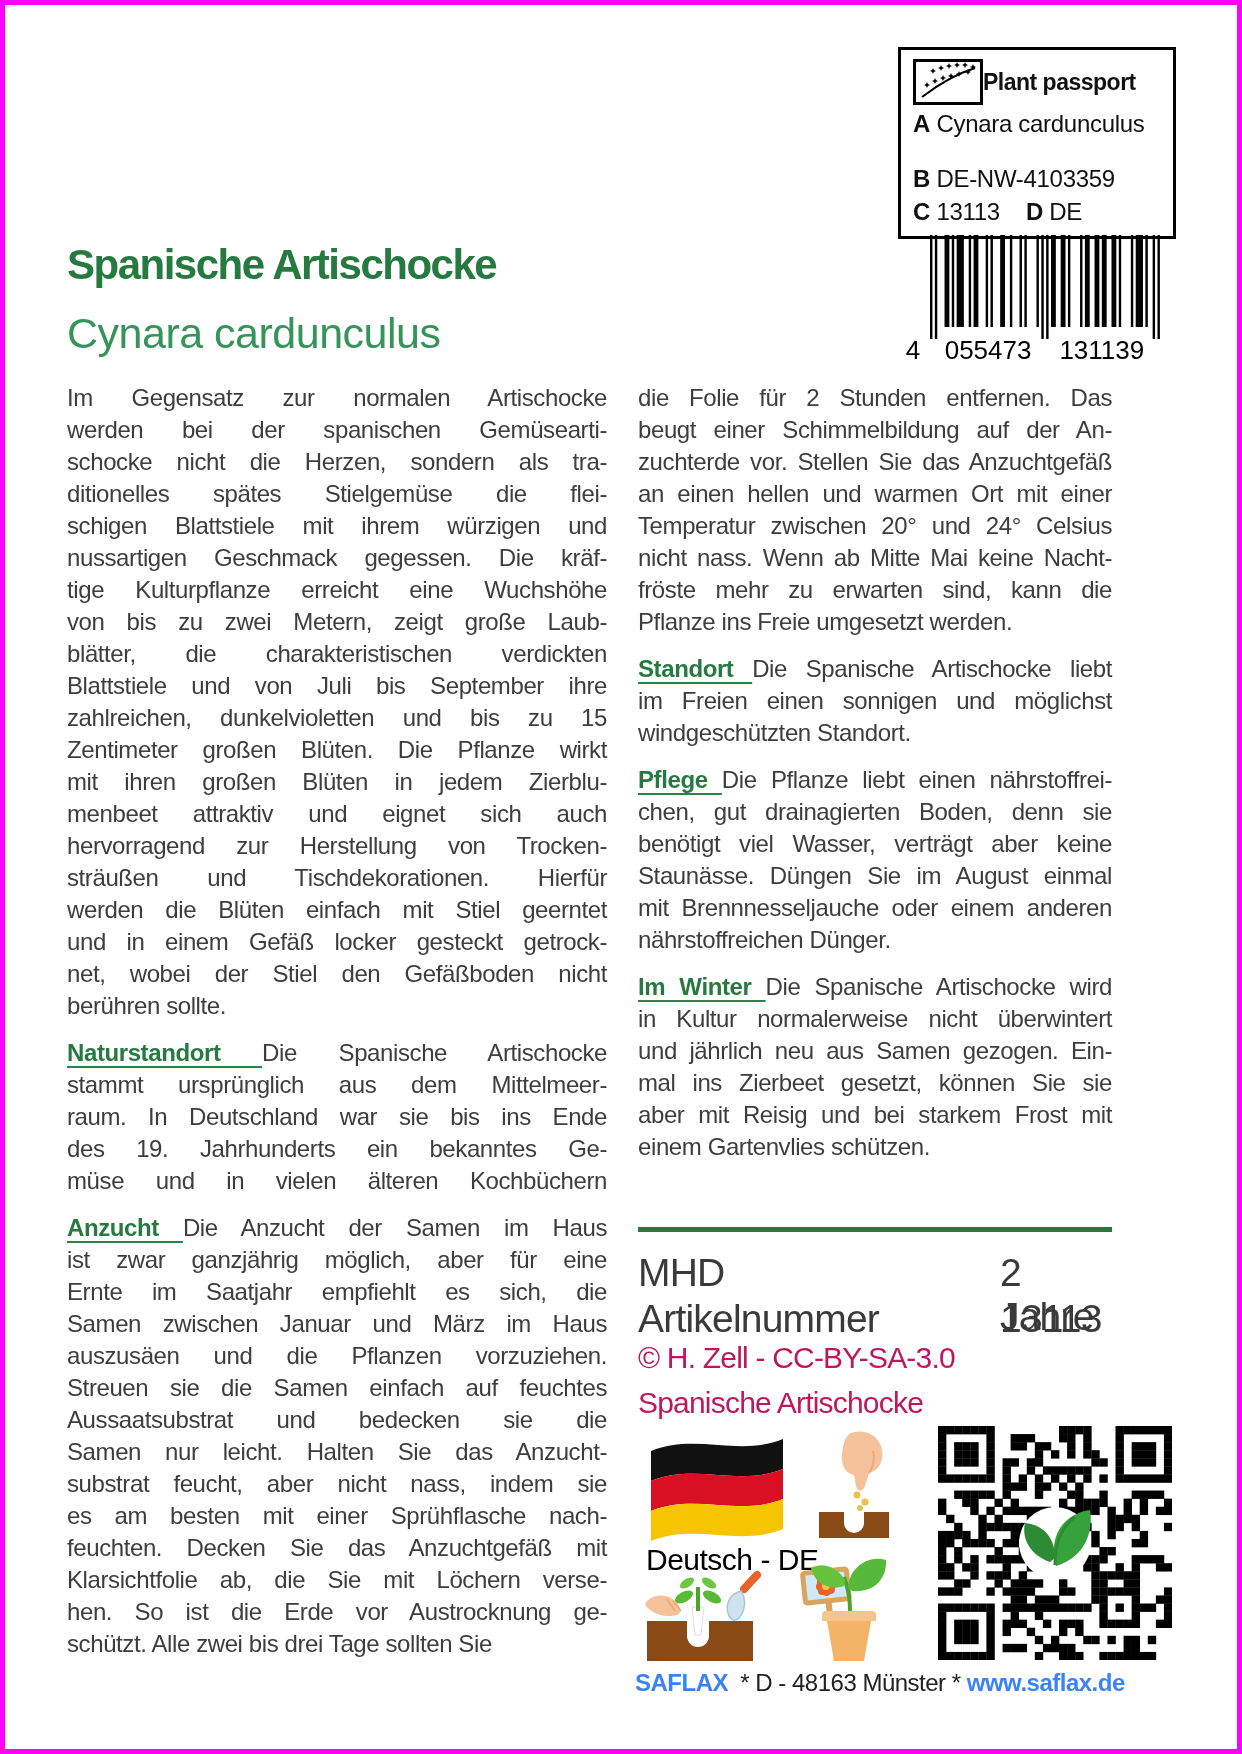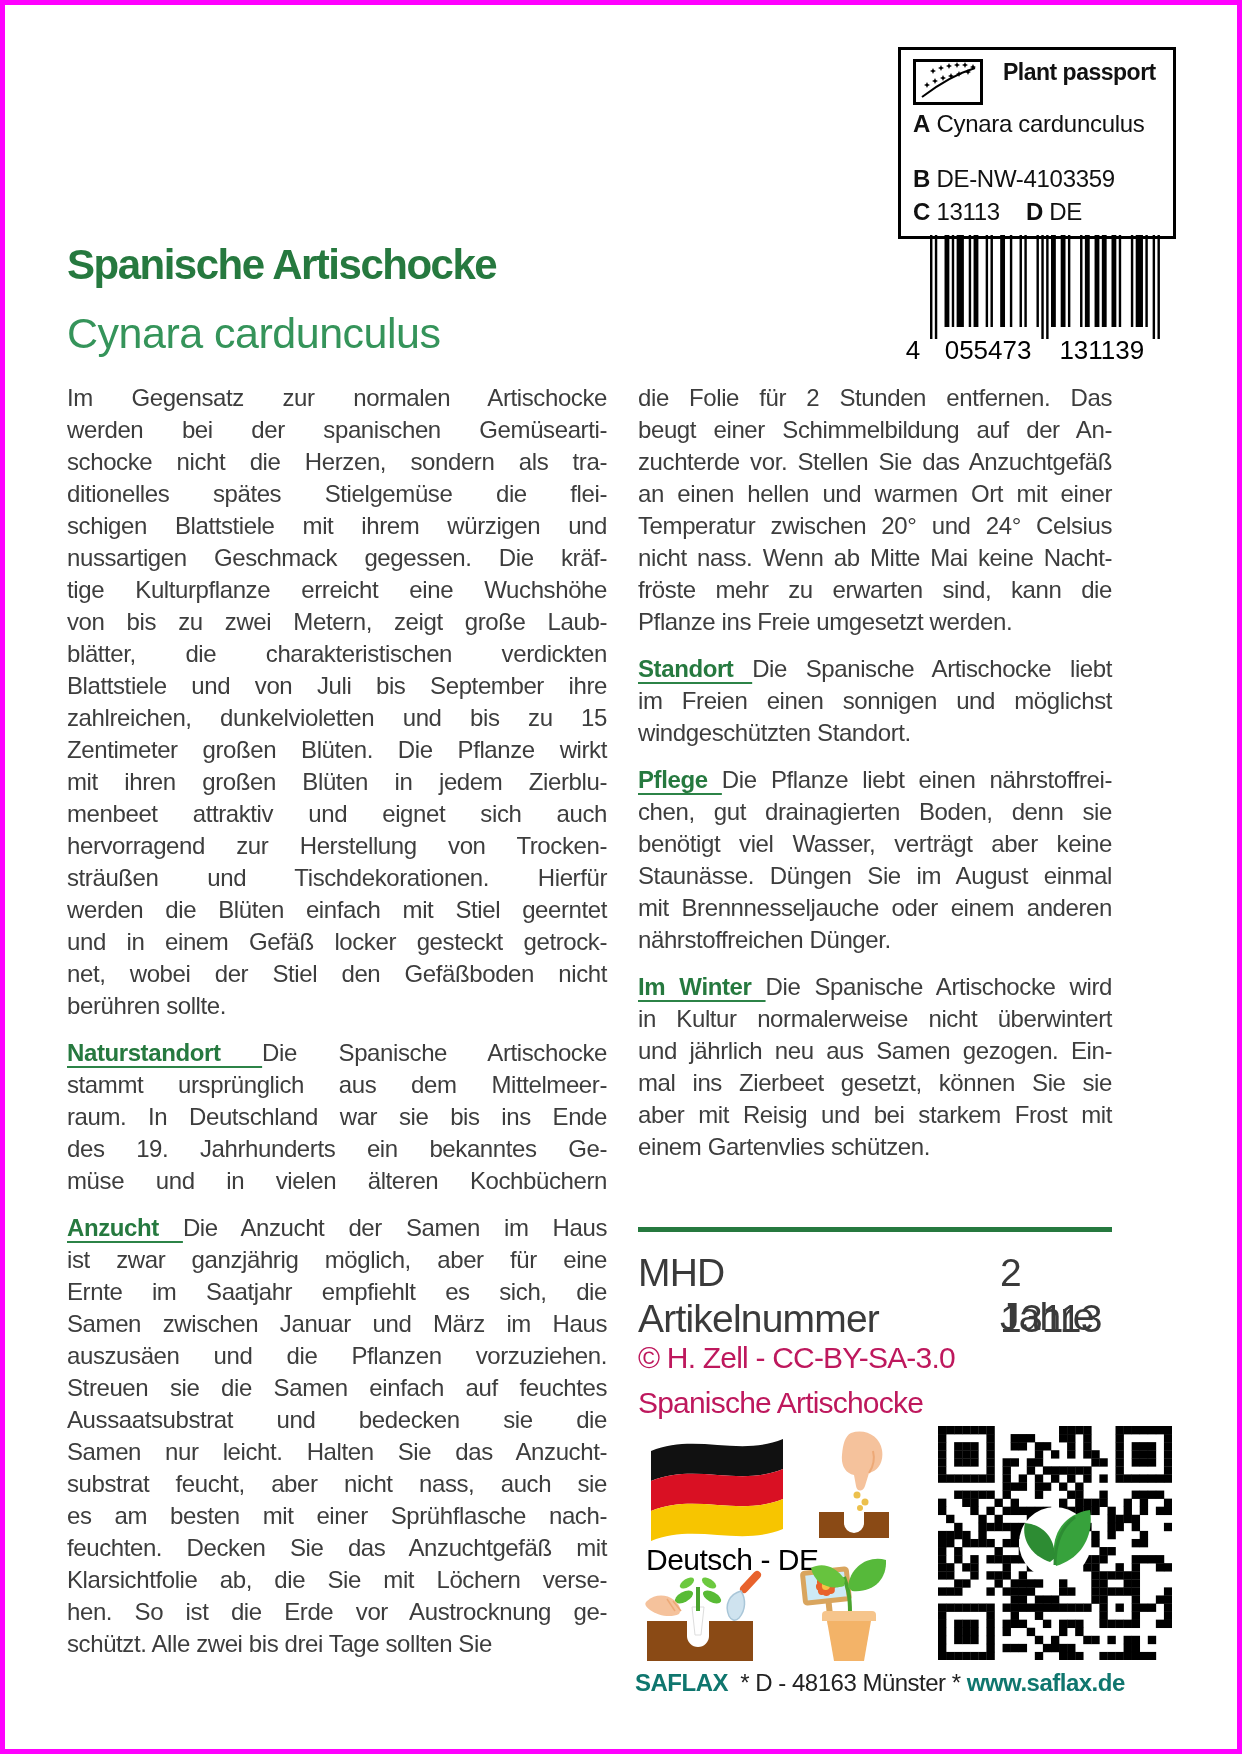--- a/index.html
+++ b/index.html
@@ -7,21 +7,21 @@
         box-sizing:border-box;font-family:"Liberation Sans",sans-serif;overflow:hidden;}
   .abs{position:absolute;}
 
   
   .title{position:absolute;left:62px;top:236px;font-size:42px;font-weight:700;color:#26793f;letter-spacing:-1.5px;}
   .subtitle{position:absolute;left:62px;top:304px;font-size:43px;font-weight:400;color:#35945a;letter-spacing:-0.5px;}
 
   
   .passport{position:absolute;left:893px;top:42px;width:278px;border:3px solid #000;
             padding:9px 10px 10px 12px;box-sizing:border-box;color:#111;background:#fff;}
-  .pp-head{display:flex;align-items:flex-start;gap:20px;}
+  .pp-head{display:flex;align-items:center;gap:0;}
   .pp-title{font-weight:700;font-size:23px;letter-spacing:-0.5px;white-space:nowrap;}
   .pp-row{font-size:24px;margin-top:5px;letter-spacing:-0.3px;white-space:nowrap;}
   .pp-row b{font-weight:700;}
   .pp-gap{height:22px;}
   .pp-d{margin-left:26px;}
 
   
   .col{position:absolute;top:377px;font-size:24px;line-height:32px;color:#3d3d3d;
        letter-spacing:-0.4px;}
   .col-left{left:62px;width:540px;}
@@ -35,21 +35,21 @@
   
   .rule{position:absolute;left:633px;top:1222px;width:474px;height:5px;background:#26793f;}
   .inforow{position:absolute;left:633px;width:474px;font-size:39px;color:#3a3a3a;letter-spacing:-0.8px;}
   .inforow .iv{position:absolute;left:362px;}
   .infoline{position:absolute;left:633px;font-size:30px;color:#be185d;letter-spacing:-0.8px;white-space:nowrap;}
 
   .lang-label{position:absolute;left:641px;top:1538px;font-size:30px;color:#000;letter-spacing:-0.5px;}
 
   .footer{position:absolute;left:630px;top:1664px;font-size:24px;color:#222;
           letter-spacing:-0.5px;white-space:pre;}
-  .footer .green{color:#0f766e;font-weight:700;}
+  .footer .green{color:#3b82f6;font-weight:700;}
 
   svg{display:block;}
 </style>
 </head>
 <body>
 
 <div class="page">
 
   <div class="passport">
     <div class="pp-head">
@@ -148,21 +148,21 @@
       </div>
       <div class="para">
         <div class="line"><span class="sec-h">Anzucht&nbsp;</span>Die Anzucht der Samen im Haus</div>
         <div class="line">ist zwar ganzjährig möglich, aber für eine</div>
         <div class="line">Ernte im Saatjahr empfiehlt es sich, die</div>
         <div class="line">Samen zwischen Januar und März im Haus</div>
         <div class="line">auszusäen und die Pflanzen vorzuziehen.</div>
         <div class="line">Streuen sie die Samen einfach auf feuchtes</div>
         <div class="line">Aussaatsubstrat und bedecken sie die</div>
         <div class="line">Samen nur leicht. Halten Sie das Anzucht-</div>
-        <div class="line">substrat feucht, aber nicht nass, auch sie</div>
+        <div class="line">substrat feucht, aber nicht nass, indem sie</div>
         <div class="line">es am besten mit einer Sprühflasche nach-</div>
         <div class="line">feuchten. Decken Sie das Anzuchtgefäß mit</div>
         <div class="line">Klarsichtfolie ab, die Sie mit Löchern verse-</div>
         <div class="line">hen. So ist die Erde vor Austrocknung ge-</div>
         <div class="line lastline">schützt. Alle zwei bis drei Tage sollten Sie</div>
       </div>
     </div>
   <div class="col col-right" id="col-right">
       <div class="para">
         <div class="line">die Folie für 2 Stunden entfernen. Das</div>

